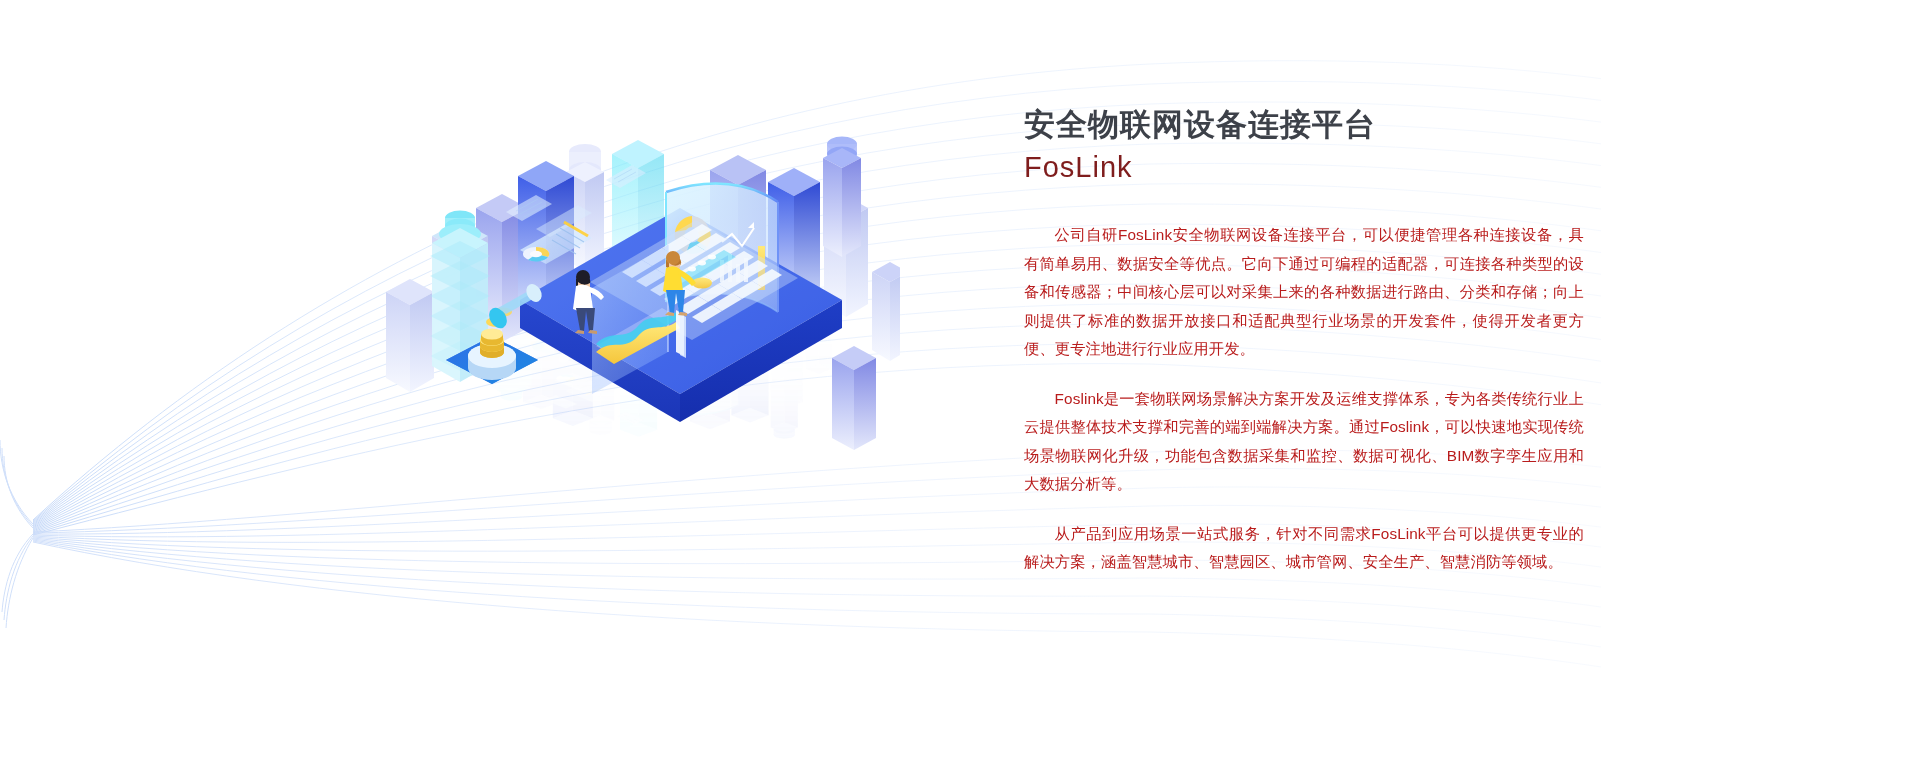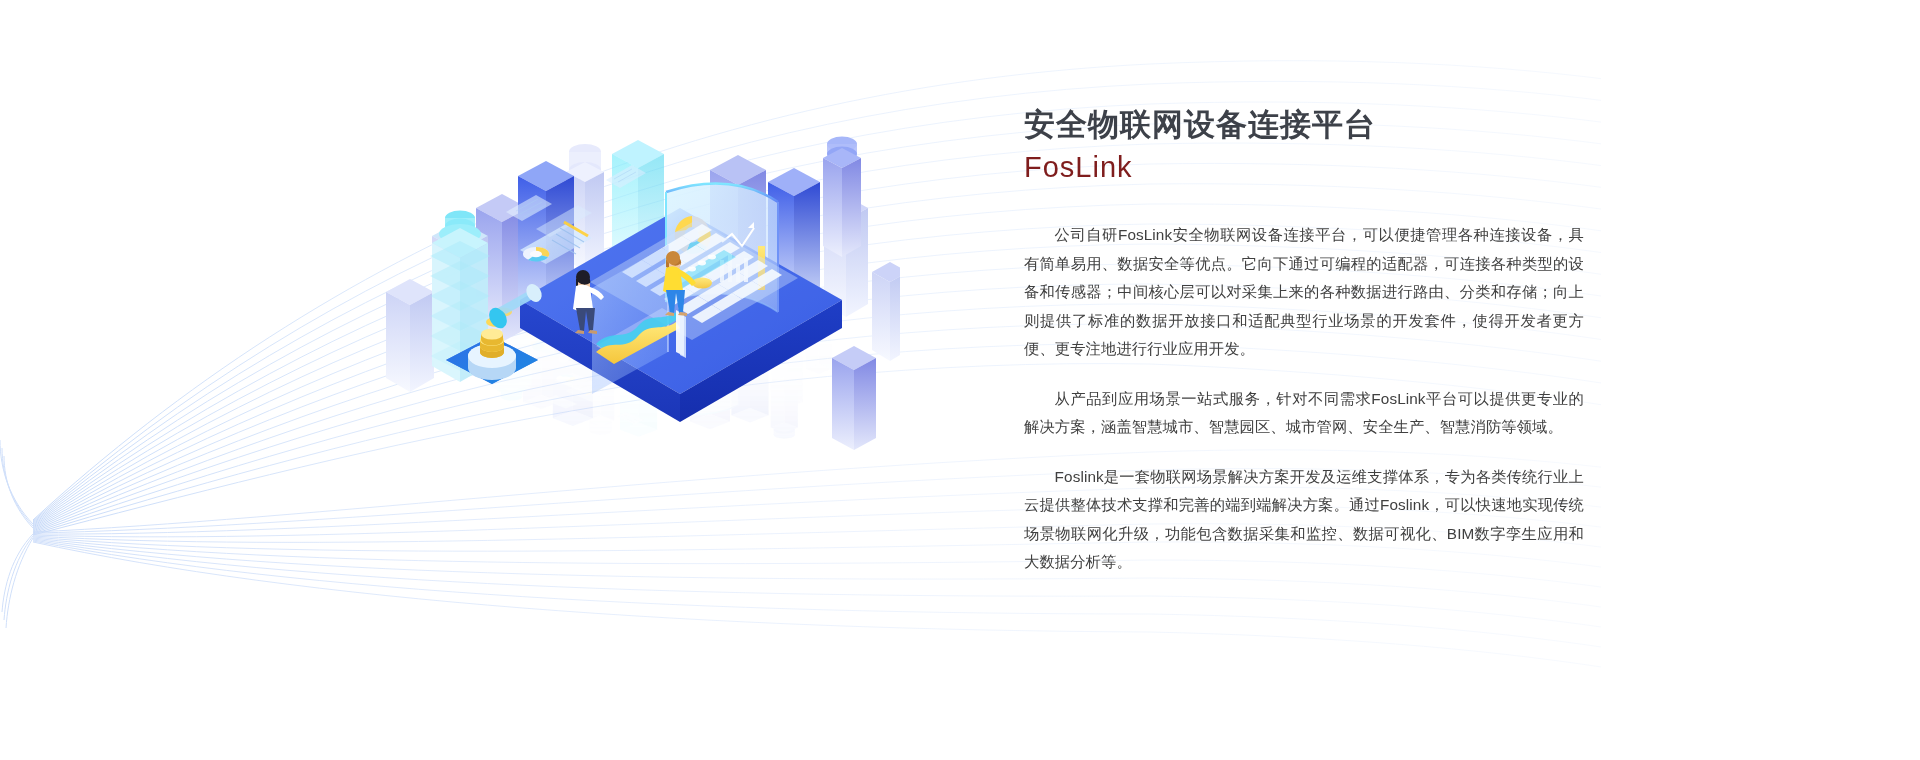--- a/index.html
+++ b/index.html
@@ -74,21 +74,21 @@
     line-height: 1.25;
     margin: 4px 0 0 0;
     white-space: nowrap;
   }
   #body-copy {
     margin-top: 36px;
   }
   .para {
     font-size: 15.3px;
     line-height: 28.5px;
-    color: #404040;
+    color: #b91c1c;
     text-align: justify;
     text-justify: inter-ideograph;
     margin: 0 0 21px 0;
     text-indent: 2em;
     letter-spacing: 0.1px;
   }
   .para:last-child { margin-bottom: 0; }
 </style>
 </head>
 <body>
@@ -518,18 +518,18 @@
       </g>
 
     </g>
   </svg>
 
   <div id="text-col">
     <h1 id="page-title">安全物联网设备连接平台</h1>
     <h2 id="page-subtitle">FosLink</h2>
     <div id="body-copy">
       <p class="para">公司自研FosLink安全物联网设备连接平台，可以便捷管理各种连接设备，具有简单易用、数据安全等优点。它向下通过可编程的适配器，可连接各种类型的设备和传感器；中间核心层可以对采集上来的各种数据进行路由、分类和存储；向上则提供了标准的数据开放接口和适配典型行业场景的开发套件，使得开发者更方便、更专注地进行行业应用开发。</p>
+      <p class="para">Foslink是一套物联网场景解决方案开发及运维支撑体系，专为各类传统行业上云提供整体技术支撑和完善的端到端解决方案。通过Foslink，可以快速地实现传统场景物联网化升级，功能包含数据采集和监控、数据可视化、BIM数字孪生应用和大数据分析等。</p>
       <p class="para">从产品到应用场景一站式服务，针对不同需求FosLink平台可以提供更专业的解决方案，涵盖智慧城市、智慧园区、城市管网、安全生产、智慧消防等领域。</p>
-      <p class="para">Foslink是一套物联网场景解决方案开发及运维支撑体系，专为各类传统行业上云提供整体技术支撑和完善的端到端解决方案。通过Foslink，可以快速地实现传统场景物联网化升级，功能包含数据采集和监控、数据可视化、BIM数字孪生应用和大数据分析等。</p>
     </div>
   </div>
 
 </div>
 
 </body></html>

